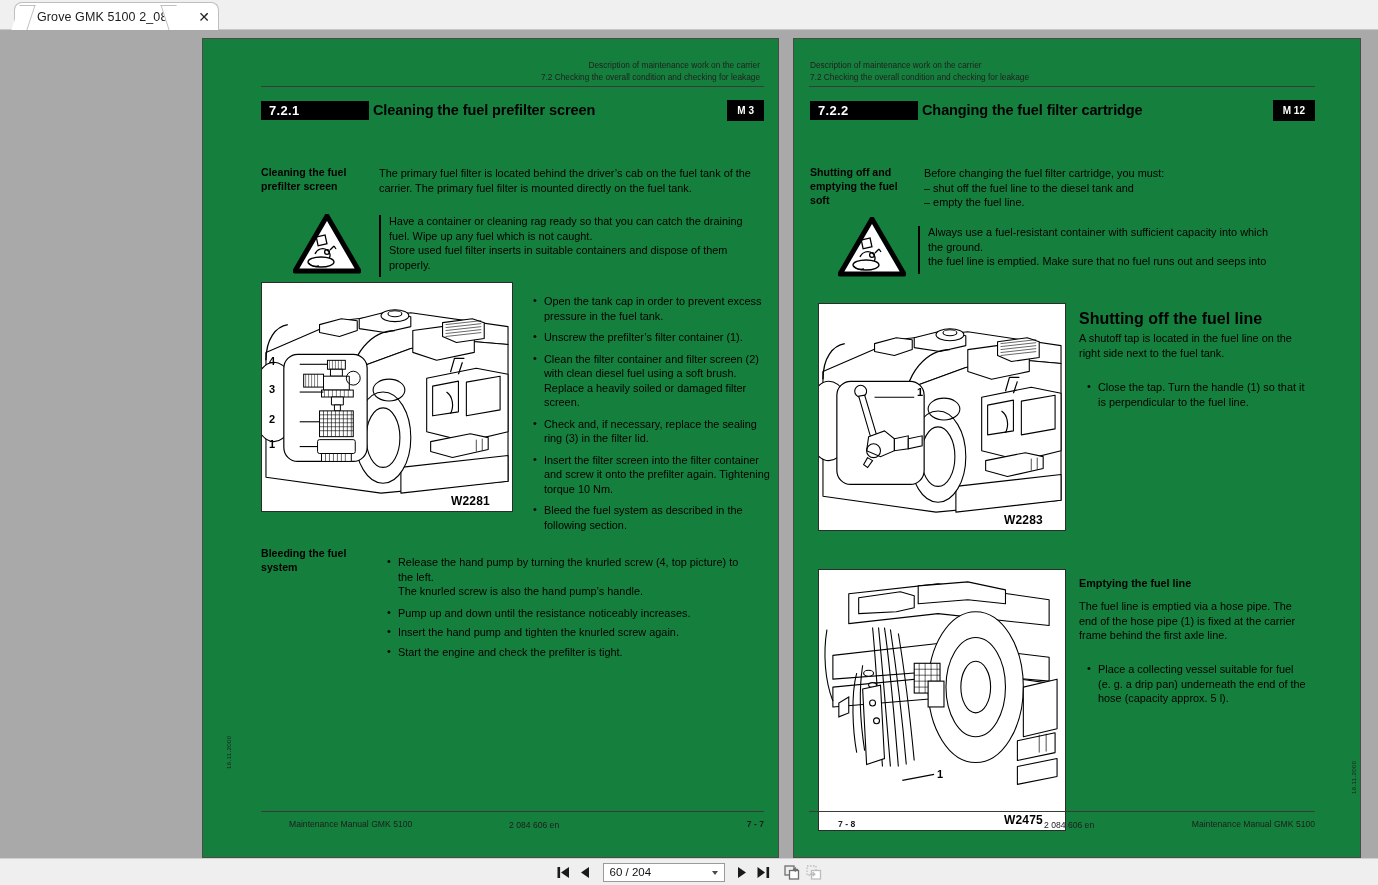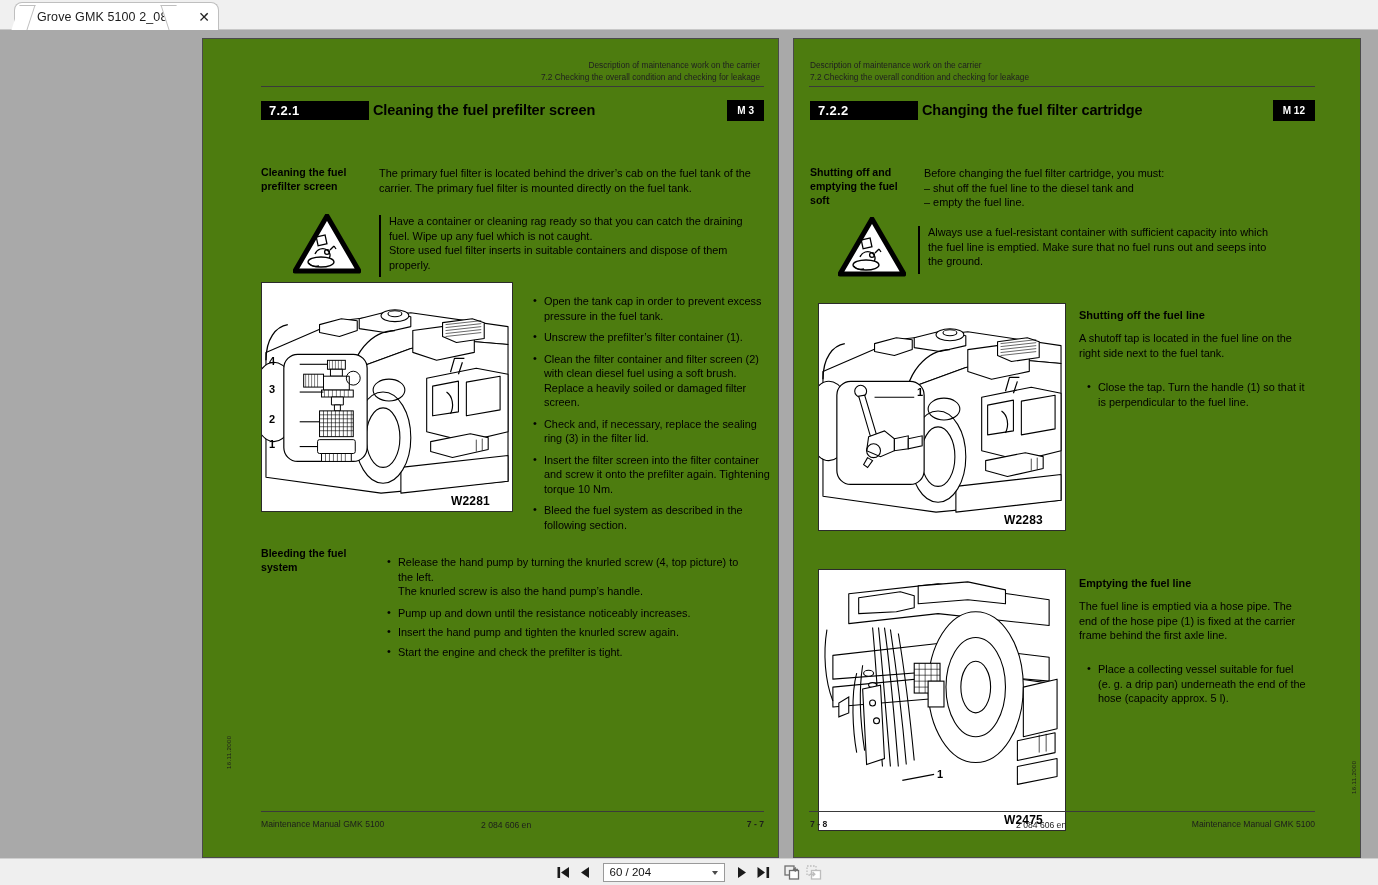--- a/index.html
+++ b/index.html
@@ -45,21 +45,21 @@
 
   
   .viewer {
     position: absolute; left: 0; top: 30px; width: 1378px; height: 828px;
     background: #a9a9a9;
   }
 
   
   .page {
     position: absolute; top: 8px; height: 820px;
-    background: #4d7c0f;
+    background: #15803d;
     border: 1px solid #4a4a4a;
     overflow: hidden;
   }
   .page-left  { left: 202px; width: 577px; }
   .page-right { left: 793px; width: 568px; }
 
   .page-inner { position: absolute; inset: 0; }
 
   
   .runhead {
@@ -128,21 +128,21 @@
     position: absolute; border: 1px solid #2b2b2b; background: #fff; overflow: hidden;
   }
   .fig svg { display: block; width: 100%; height: 100%; }
   .fig-code {
     position: absolute; right: 22px; bottom: 3px;
     font-size: 12px; font-weight: bold; color: #000; letter-spacing: .2px;
   }
 
   
   .foot-rule { position: absolute; height: 1px; background: #3a3a3a; }
-  .foot { position: absolute; font-size: 8.6px; color: #1c1c1c; white-space: nowrap; }
+  .foot { position: absolute; font-size: 8.6px; color: #1c1c1c; white-space: nowrap; margin-left: 28px; }
 
   .vdate {
     position: absolute; font-size: 6.2px; color: #1c1c1c;
     transform: rotate(-90deg); transform-origin: 0 0;
     white-space: nowrap; letter-spacing: .3px;
   }
 
   
   .toolbar {
     position: absolute; left: 0; top: 858px; width: 1378px; height: 27px;
@@ -395,22 +395,22 @@
               <ellipse cx="28" cy="48" rx="13" ry="5"></ellipse>
               <path d="M37 36 l4-4 M41 32 l2 3"></path>
               <circle cx="34" cy="38" r="2.4"></circle>
               <path d="M16 49 c2 3 6 4 10 3"></path>
             </g>
           </svg>
         </div>
         <div class="warn-rule" style="left:124px; top:187px; height:48px;"></div>
         <div class="body" style="left:134px; top:186px; width:395px;">
           <p>Always use a fuel-resistant container with sufficient capacity into which</p>
+          <p>the ground.</p>
           <p>the fuel line is emptied. Make sure that no fuel runs out and seeps into</p>
-          <p>the ground.</p>
         </div>
 
         <div class="fig" style="left:24px; top:264px; width:248px; height:228px;">
           <svg viewBox="0 0 248 228" preserveAspectRatio="none">
             <g fill="#fff" stroke="#000" stroke-width="1.1" stroke-linejoin="round">
               <path d="M4 68 L78 36 L150 28 L244 42 L244 60 L198 56 L148 64 L88 86 L4 94 Z"></path>
               <path d="M4 94 L88 86 L148 64 L198 56 L244 60 L244 198 L118 210 L4 194 Z"></path>
               <path d="M96 34 L120 28 L148 32 L148 42 L122 48 L96 44 Z"></path>
               <path d="M56 40 L78 34 L94 36 L94 46 L76 52 L56 48 Z"></path>
               <path d="M150 46 L194 40 L212 46 L212 68 L174 76 L150 68 Z"></path>
@@ -455,21 +455,21 @@
                 <path d="M76 136 L90 133 L90 146 L76 148 Z"></path>
                 <path d="M90 136 L104 133 L104 143 L90 146 Z"></path>
               </g>
               <path d="M56 94 H96" stroke="#000" stroke-width="1.1" fill="none"></path>
             </g>
           </svg>
           <div style="position:absolute;left:98px;top:82px;font-size:11px;font-weight:bold;">1</div>
           <div class="fig-code">W2283</div>
         </div>
 
-        <div class="sidehead" style="left:285px; top:269px; font-size:11px;text-align:center;">Shutting off the fuel line</div>
+        <div class="sidehead" style="left:285px; top:269px; font-size:16px;text-align:center;">Shutting off the fuel line</div>
         <div class="body" style="left:285px; top:292px; width:240px;">
           <p>A shutoff tap is located in the fuel line on the</p>
           <p>right side next to the fuel tank.</p>
         </div>
         <ul class="bl" style="left:285px; top:333px; width:240px;">
           <li>
             <span>Close the tap. Turn the handle (1) so that it</span><br>
             <span>is perpendicular to the fuel line.</span>
           </li>
         </ul>

